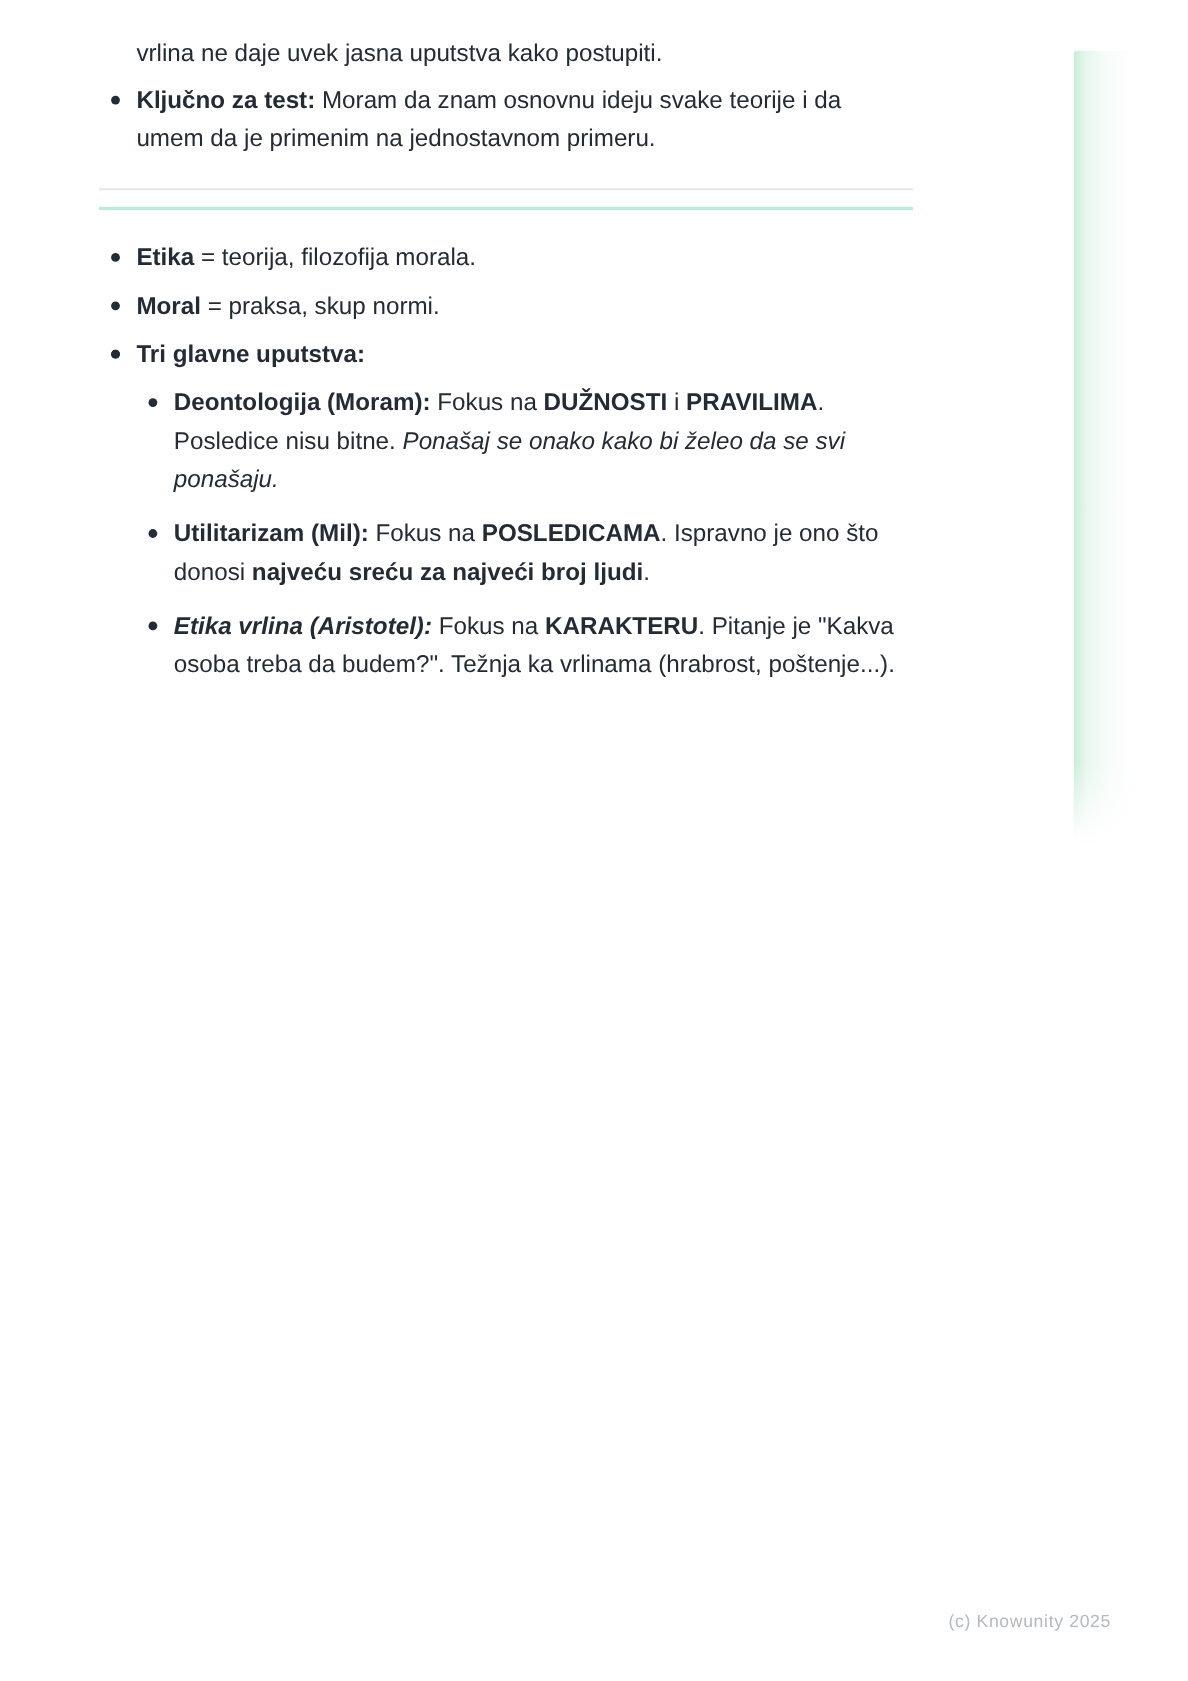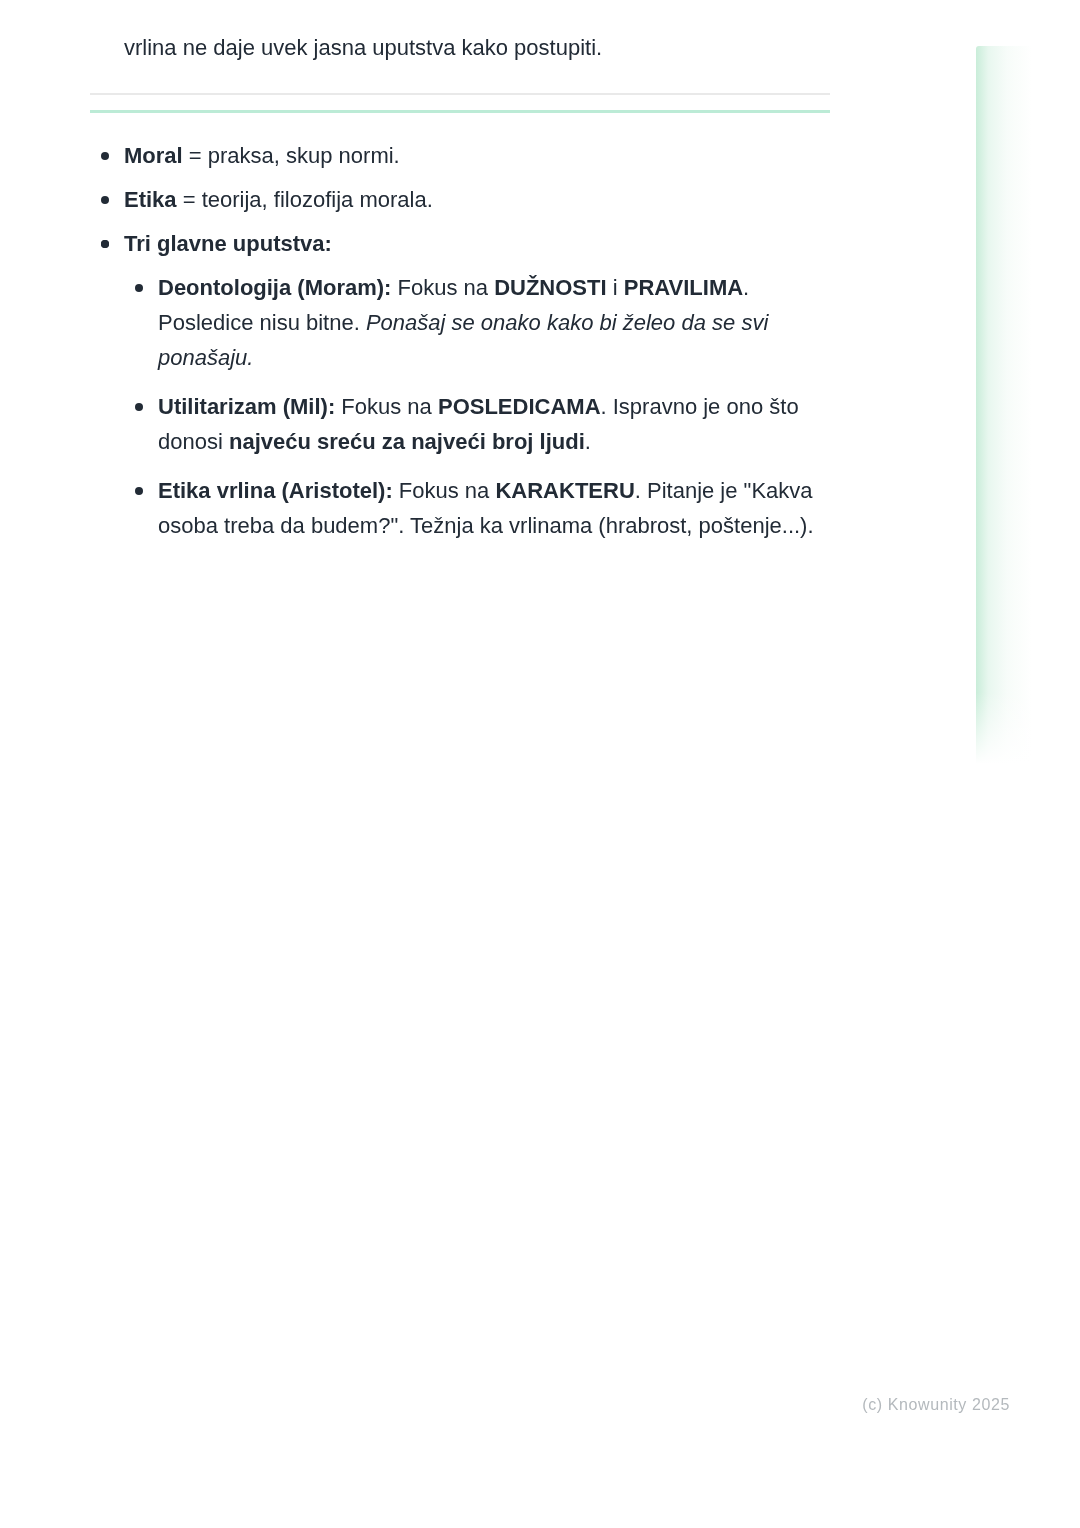--- a/index.html
+++ b/index.html
@@ -38,67 +38,73 @@
   .section-heading{
     margin:30px 0 0 0;font-size:36px;line-height:40px;font-weight:700;
     color:var(--heading-green);letter-spacing:0.3px;
   }
   .heading-underline{height:3px;background:var(--underline-green);margin-top:15px;}
   .review-list{margin-top:25px;}
   .review-list > .li{margin-bottom:9px;}
   .sub-list{margin-top:9px;}
   .sub-list > .li{margin-top:7px;margin-bottom:14px;}
   .footer{
-    position:absolute;top:1395px;right:70px;
+    position:absolute;top:1465px;right:70px;
     font-size:16px;line-height:20px;letter-spacing:0.6px;
     color:var(--footer-gray);
   }
 </style>
 </head>
 <body>
 
 <div class="side-band"></div>
 
 <div class="content">
 
   <p class="continuation">vrlina ne daje uvek jasna uputstva kako postupiti.</p>
 
+  <ul class="intro-list">
+    <li class="li">
+      <span class="dot"></span>
+      <span><span style="font-weight: 700;">Ključno za test:</span><span> Moram da znam osnovnu ideju svake teorije i da umem da je primenim na jednostavnom primeru.</span></span>
+    </li>
+  </ul>
 
   <div class="divider"></div>
 
   <div class="heading-underline"></div>
 
   <ul class="review-list">
     <li class="li">
       <span class="dot"></span>
-      <span><span style="font-weight: 700;">Moral</span><span> = praksa, skup normi.</span></span>
+      <span><span style="font-weight: 700;">Etika</span><span> = teorija, filozofija morala.</span></span>
     </li>
     <li class="li">
       <span class="dot"></span>
-      <span><span style="font-weight: 700;">Etika</span><span> = teorija, filozofija morala.</span></span>
+      <span><span style="font-weight: 700;">Moral</span><span> = praksa, skup normi.</span></span>
     </li>
     <li class="li">
       <span class="dot"></span>
     </li>
     <li class="li">
       <span class="dot"></span>
       <span><span style="font-weight: 700;">Tri glavne uputstva:</span></span>
 
       <ul class="sub-list">
         <li class="li">
           <span class="dot"></span>
           <span><span style="font-weight: 700;">Deontologija (Moram):</span><span> Fokus na </span><span style="font-weight: 700;">DUŽNOSTI</span><span> i </span><span style="font-weight: 700;">PRAVILIMA</span><span>. Posledice nisu bitne. </span><span style="font-style: italic;">Ponašaj se onako kako bi želeo da se svi ponašaju.</span></span>
         </li>
         <li class="li">
           <span class="dot"></span>
           <span><span style="font-weight: 700;">Utilitarizam (Mil):</span><span> Fokus na </span><span style="font-weight: 700;">POSLEDICAMA</span><span>. Ispravno je ono što donosi </span><span style="font-weight: 700;">najveću sreću za najveći broj ljudi</span><span>.</span></span>
         </li>
         <li class="li">
           <span class="dot"></span>
-          <span><span style="font-weight: 700;">Etika vrlina (Aristotel):</span><span> Fokus na </span><span style="font-weight: 700;">KARAKTERU</span><span>. Pitanje je "Kakva osoba treba da budem?". Težnja ka vrlinama (hrabrost, poštenje...).</span></span>
+          <span><span style="font-weight: 700; font-style: italic;">Etika vrlina (Aristotel):</span><span> Fokus na </span><span style="font-weight: 700;">KARAKTERU</span><span>. Pitanje je "Kakva osoba treba da budem?". Težnja ka vrlinama (hrabrost, poštenje...).</span></span>
         </li>
       </ul>
     </li>
   </ul>
 
 </div>
 
 <div class="footer">(c) Knowunity 2025</div>
 
 </body></html>

